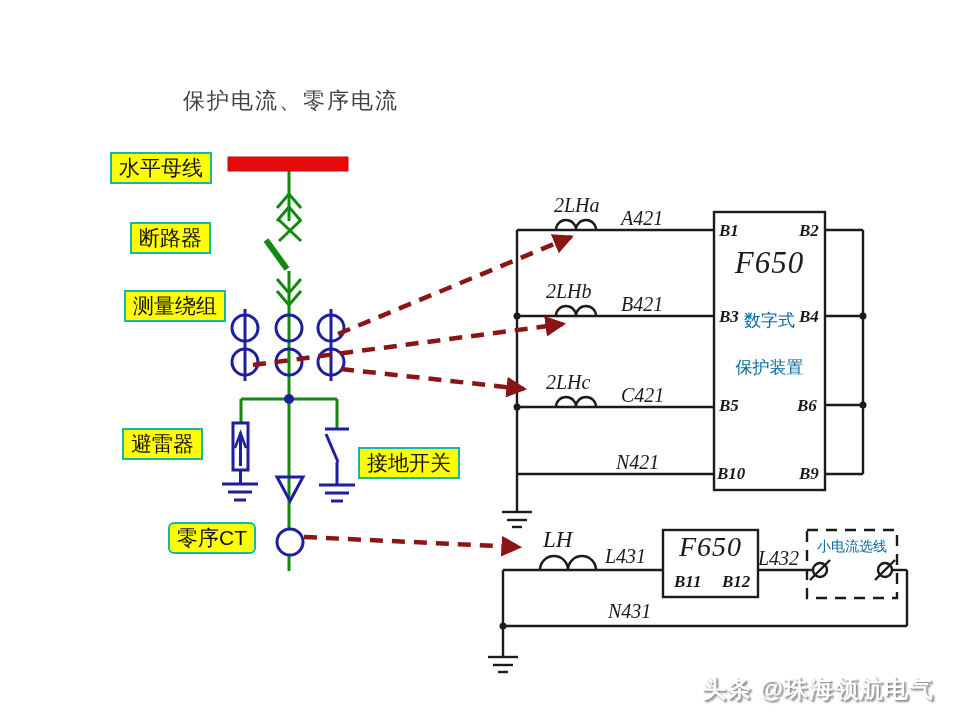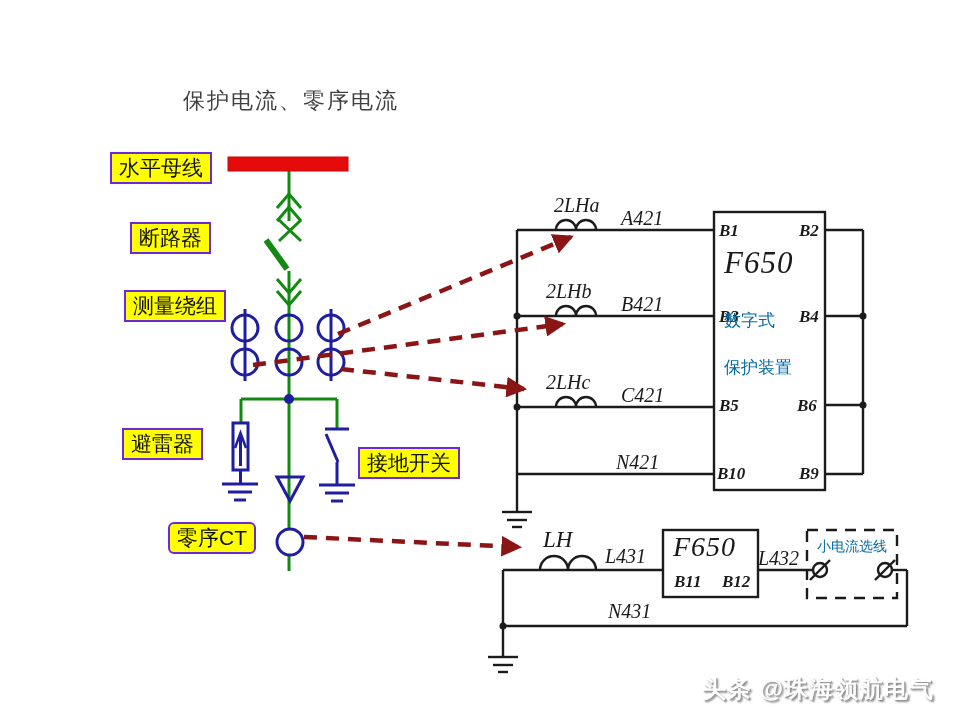--- a/index.html
+++ b/index.html
@@ -1,30 +1,30 @@
 <!DOCTYPE html>
 <html><head>
 <meta charset="utf-8">
 <style>
   html,body{margin:0;padding:0;background:#fff;}
   #canvas{position:relative;width:960px;height:720px;background:#ffffff;overflow:hidden;
           font-family:"Liberation Sans",sans-serif;}
   #circuit{position:absolute;left:0;top:0;}
   .abs{position:absolute;white-space:nowrap;}
   .title{font-family:"Liberation Serif",serif;font-size:22px;color:#404040;letter-spacing:2px;}
-  .tag{background:#ffff00;border:2px solid #6d28d9;color:#111;font-size:21px;
+  .tag{background:#ffff00;border:2px solid #14b8a6;color:#111;font-size:21px;
        line-height:26px;padding:1px 7px;font-family:"Liberation Sans",sans-serif;}
   .sch{font-family:"Liberation Serif",serif;font-style:italic;color:#1a1a1a;}
   .sch-cn{font-family:"Liberation Serif",serif;color:#0369a1;}
   .model{font-size:31px;letter-spacing:1px;}
   .model-sm{font-size:28px;letter-spacing:1px;}
   .term{font-size:17px;font-weight:bold;}
   .wire{font-size:20px;}
   .ctl{font-size:20px;}
-  .center{padding-left:10px;}
+  .center{text-align:center;}
   .watermark{font-size:24px;font-weight:bold;color:#fdfdfd;
              text-shadow:2px 2px 2px #8f8f8f, 1px 1px 0 #b5b5b5;letter-spacing:1px;}
 </style>
 </head>
 <body>
 
 <div id="canvas">
 
   <svg id="circuit" width="960" height="720" viewBox="0 0 960 720">
     <defs>

